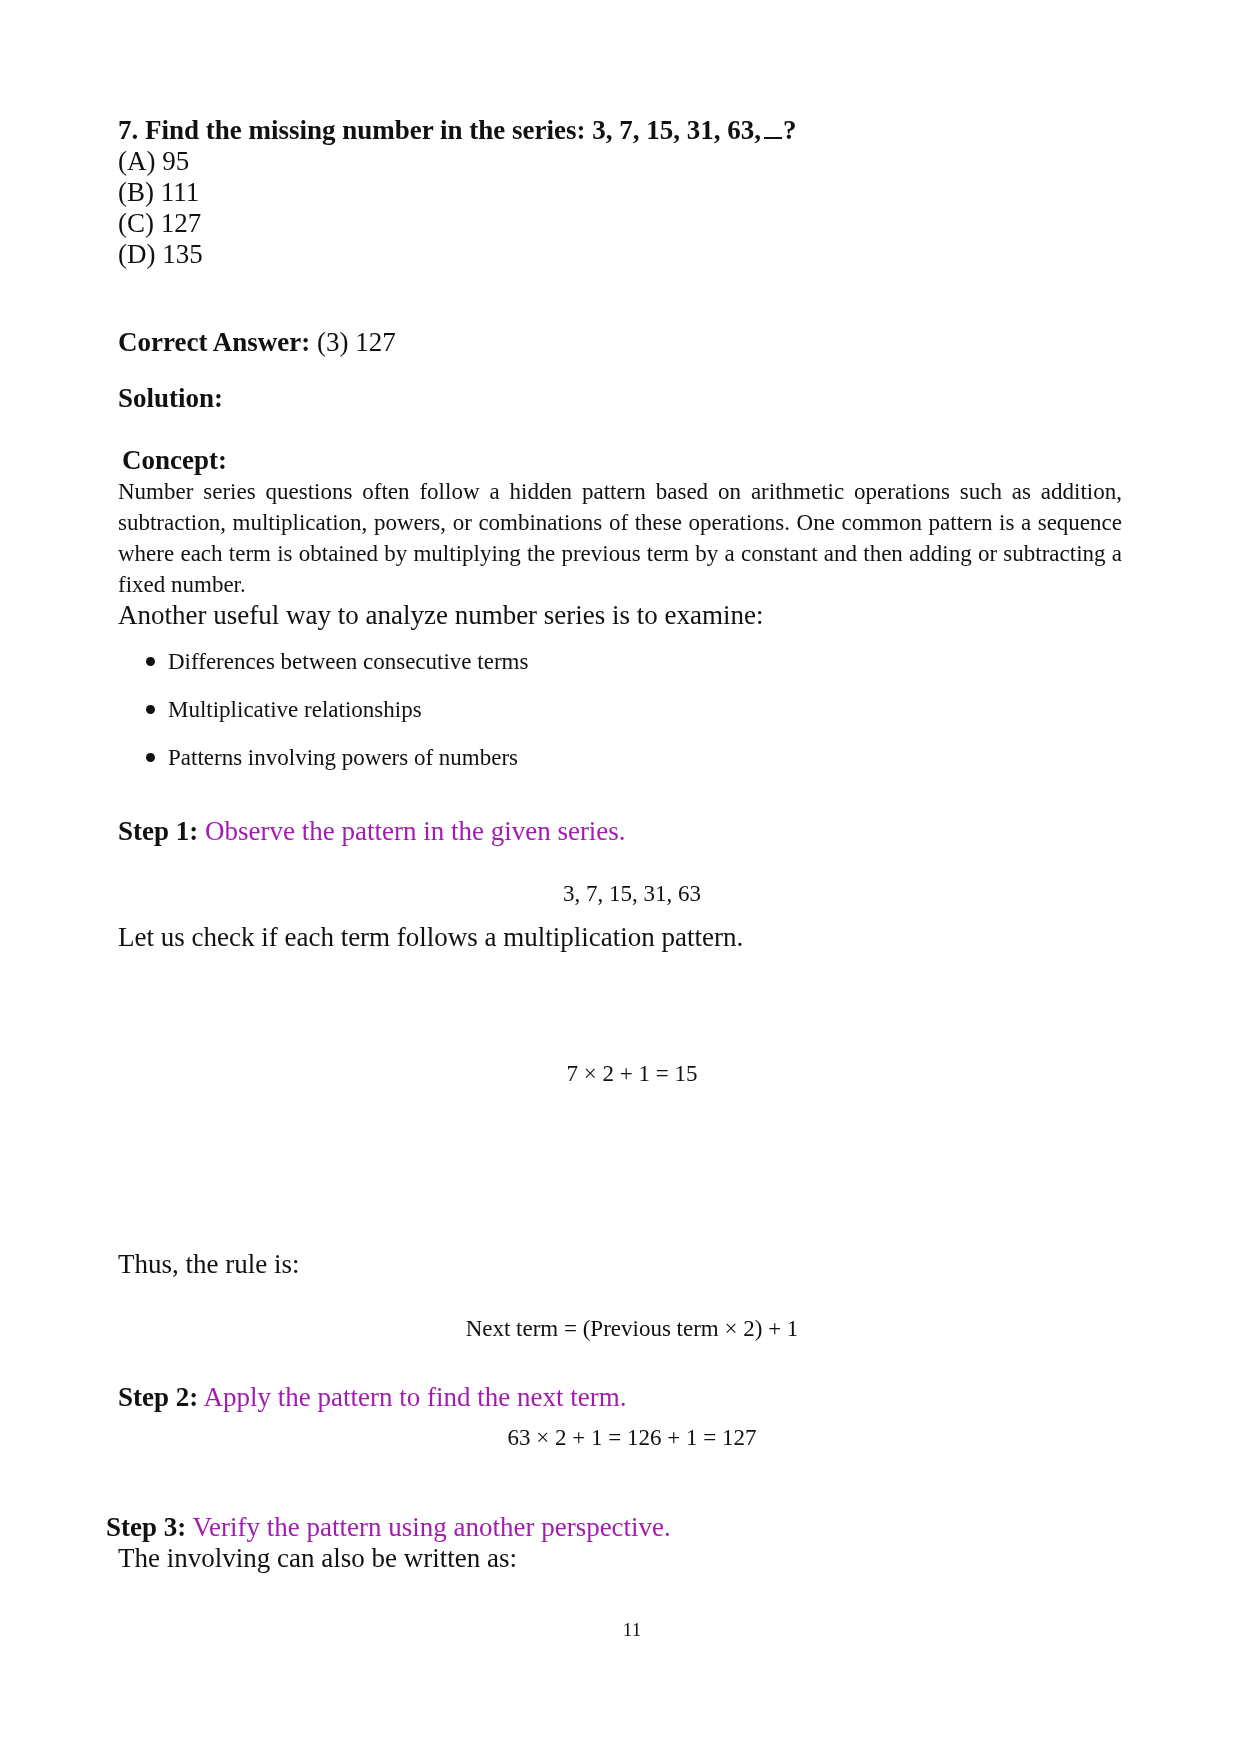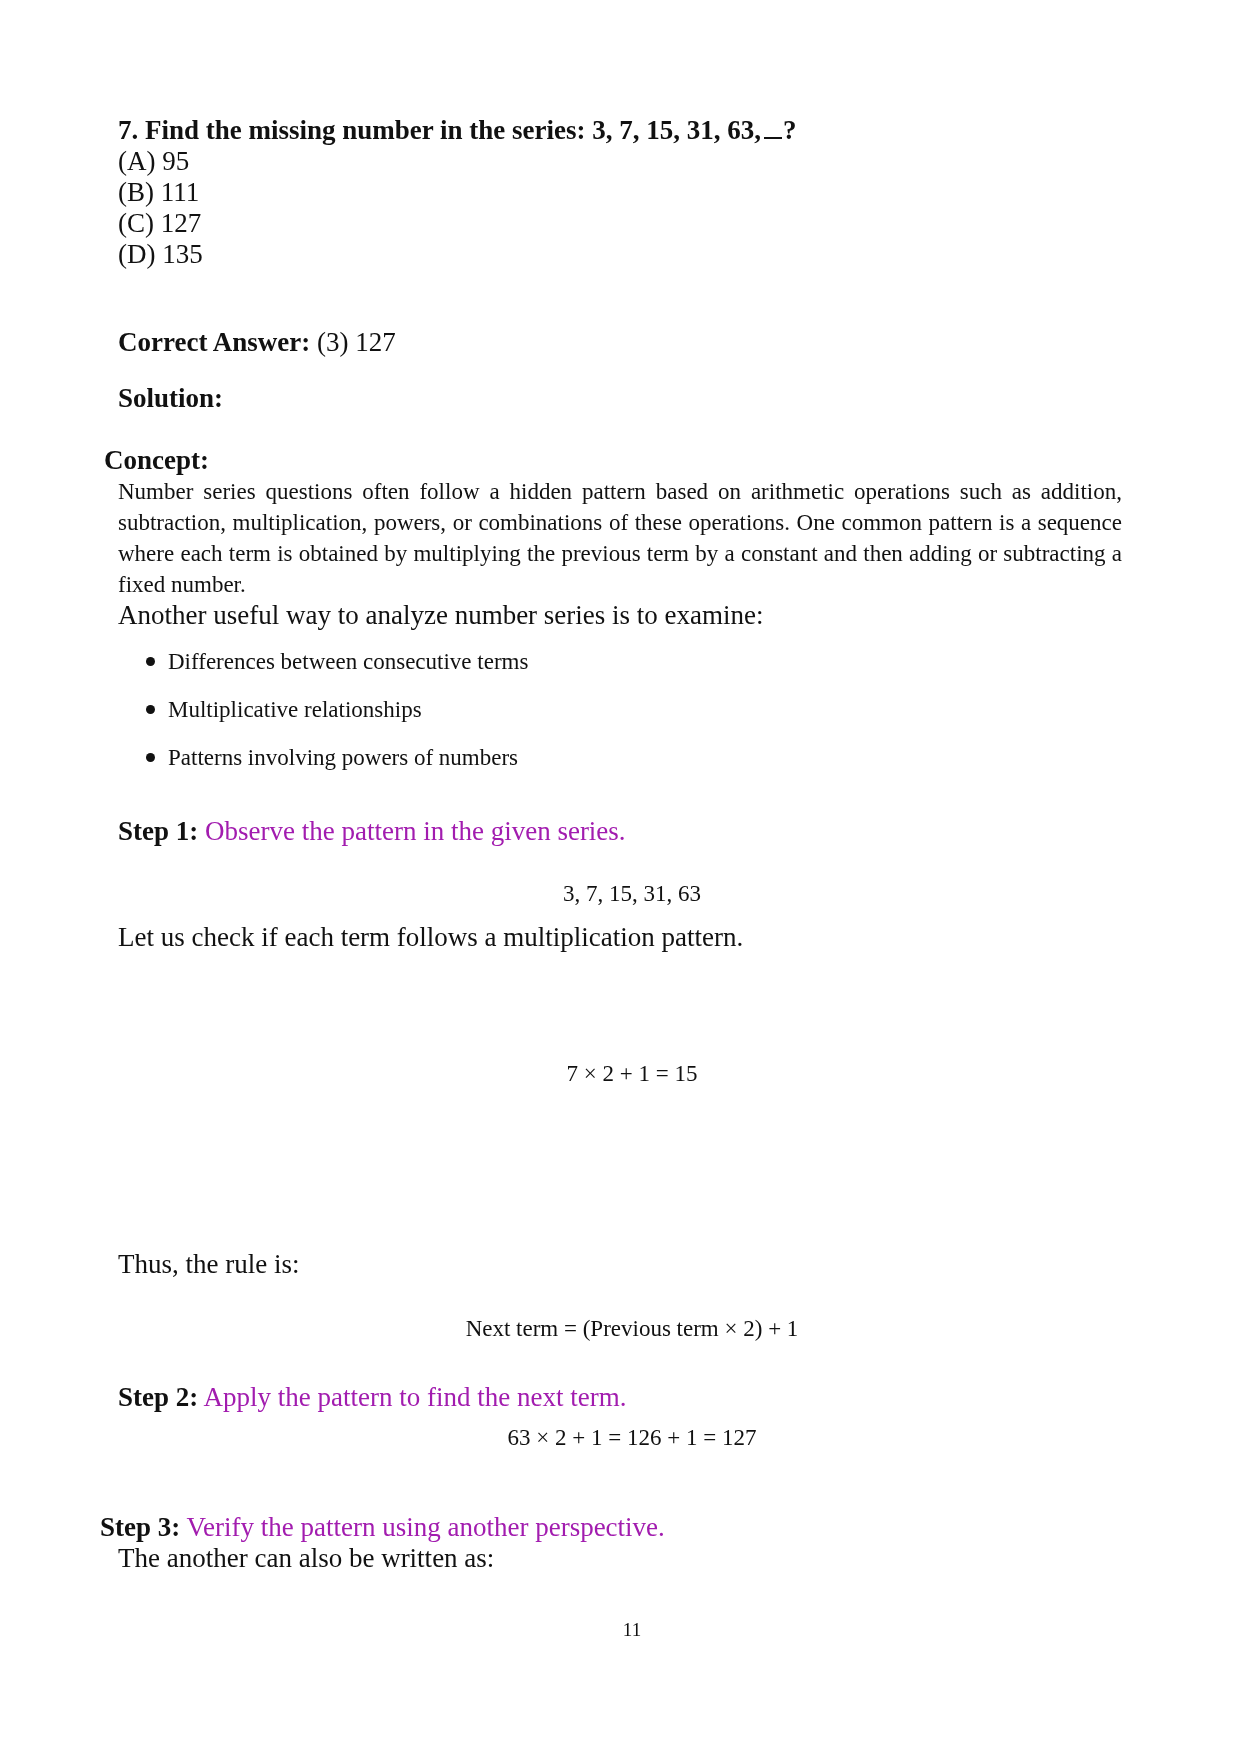--- a/index.html
+++ b/index.html
@@ -50,21 +50,21 @@
     <span>135</span>
   </div>
 
   <div class="abs txt" style="left:118px; top:327px;">
     <span class="bold">Correct Answer:</span>
     <span>(3) 127</span>
   </div>
 
   <div class="abs txt bold" style="left:118px; top:383px;">Solution:</div>
 
-  <div class="abs txt bold" style="left:104px; top:445px;font-family:Liberation Serif, serif;">Concept:</div>
+  <div class="abs txt bold" style="left:122px; top:445px;font-family:Liberation Serif, serif;">Concept:</div>
   <div class="para" style="top:476px;">Number series questions often follow a hidden pattern based on arithmetic operations such as addition, subtraction, multiplication, powers, or combinations of these operations.  One common pattern is a sequence where each term is obtained by multiplying the previous term by a constant and then adding or subtracting a fixed number.</div>
   <div class="abs txt" style="left:118px; top:600px;">Another useful way to analyze number series is to examine:</div>
 
   <div class="bullet" style="top:646px;">
     <span class="dot"></span><span>Differences between consecutive terms</span>
   </div>
   <div class="bullet" style="top:694px;">
     <span class="dot"></span><span>Multiplicative relationships</span>
   </div>
   <div class="bullet" style="top:742px;">
@@ -82,21 +82,21 @@
 
   <div class="abs txt" style="left:118px; top:1249px;">Thus, the rule is:</div>
   <div class="center" style="top:1313px;">Next term = (Previous term × 2) + 1</div>
 
   <div class="abs txt" style="left:118px; top:1382px;">
     <span class="bold">Step 2:</span>
     <span class="red">Apply the pattern to find the next term.</span>
   </div>
   <div class="center" style="top:1414px;margin-top:8px;">63 × 2 + 1 = 126 + 1 = 127</div>
 
-  <div class="abs txt" style="left:100px; top:1512px;">
+  <div class="abs txt" style="left:106px; top:1512px;">
     <span class="bold">Step 3:</span>
     <span class="red">Verify the pattern using another perspective.</span>
   </div>
-  <div class="abs txt" style="left:118px; top:1543px;">The another can also be written as:</div>
+  <div class="abs txt" style="left:118px; top:1543px;">The involving can also be written as:</div>
 
   <div class="center" style="top:1614px; font-size:19px;">11</div>
 
 </div>
 
 </body></html>

